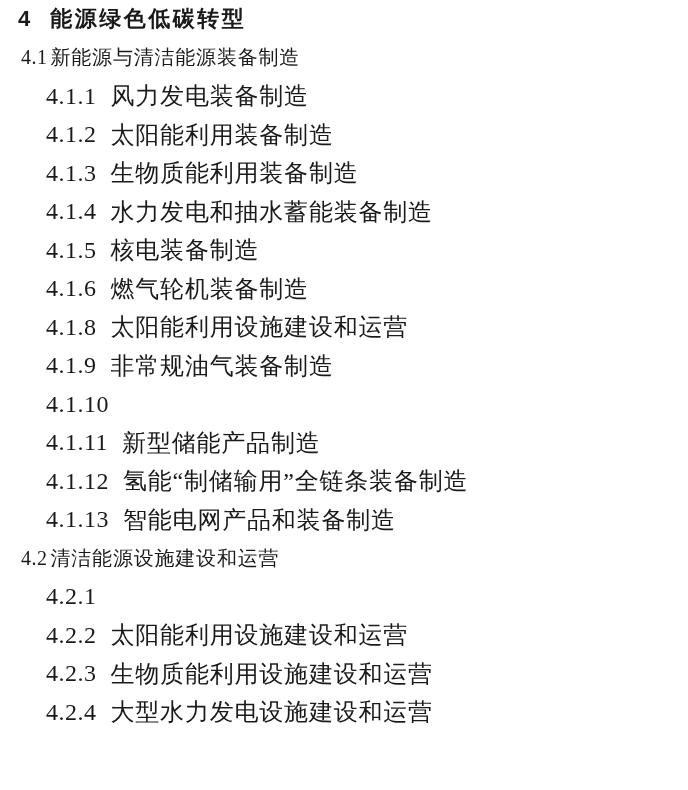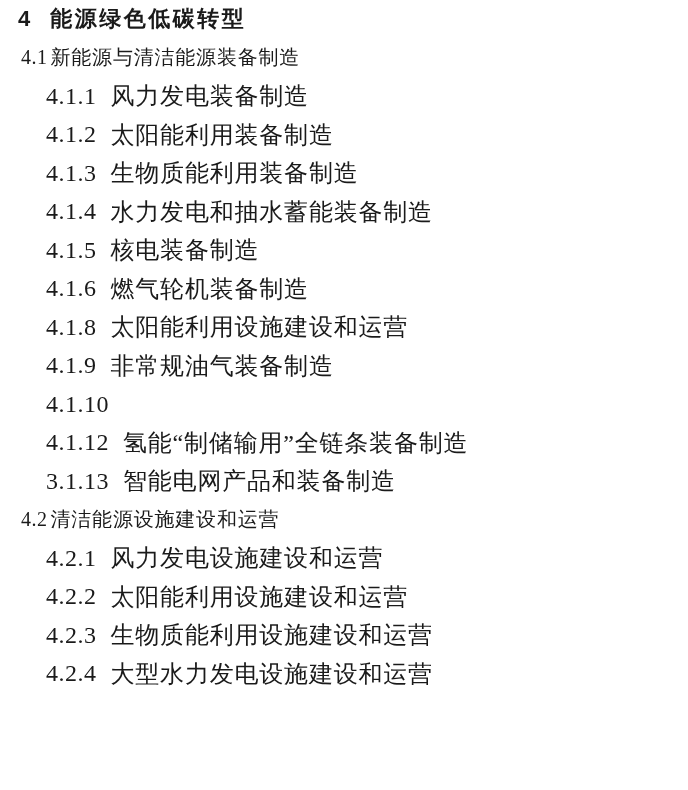--- a/index.html
+++ b/index.html
@@ -114,39 +114,42 @@
 
   <div class="line l3">
     <span class="num">4.1.9</span>
     <span class="ttl">非常规油气装备制造</span>
   </div>
 
   <div class="line l3">
     <span class="num">4.1.10</span>
   </div>
 
+  <div class="line l3">
+    <span class="num">4.1.11</span>
+    <span class="ttl">新型储能产品制造</span>
+  </div>
 
   <div class="line l3">
     <span class="num">4.1.12</span>
     <span class="ttl">氢能“制储输用”全链条装备制造</span>
   </div>
 
   <div class="line l3">
-    <span class="num">3.1.13</span>
+    <span class="num">4.1.13</span>
     <span class="ttl">智能电网产品和装备制造</span>
   </div>
 
   <div class="line l2">
     <span class="num">4.2</span>
     <span class="ttl">清洁能源设施建设和运营</span>
   </div>
 
   <div class="line l3">
     <span class="num">4.2.1</span>
-    <span class="ttl">风力发电设施建设和运营</span>
   </div>
 
   <div class="line l3">
     <span class="num">4.2.2</span>
     <span class="ttl">太阳能利用设施建设和运营</span>
   </div>
 
   <div class="line l3">
     <span class="num">4.2.3</span>
     <span class="ttl">生物质能利用设施建设和运营</span>

